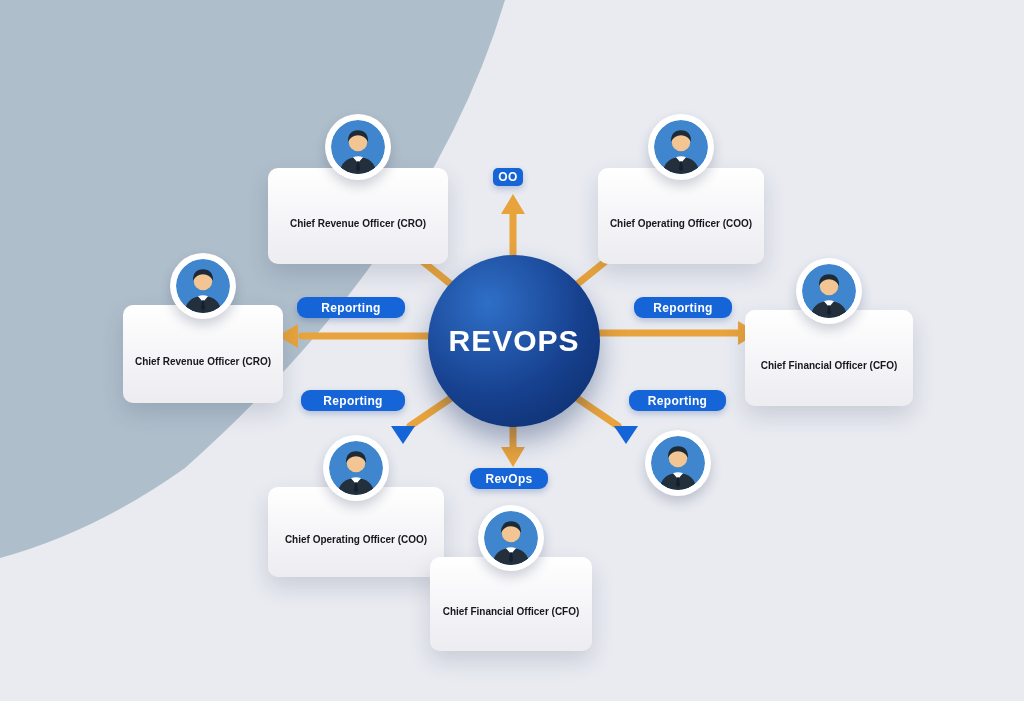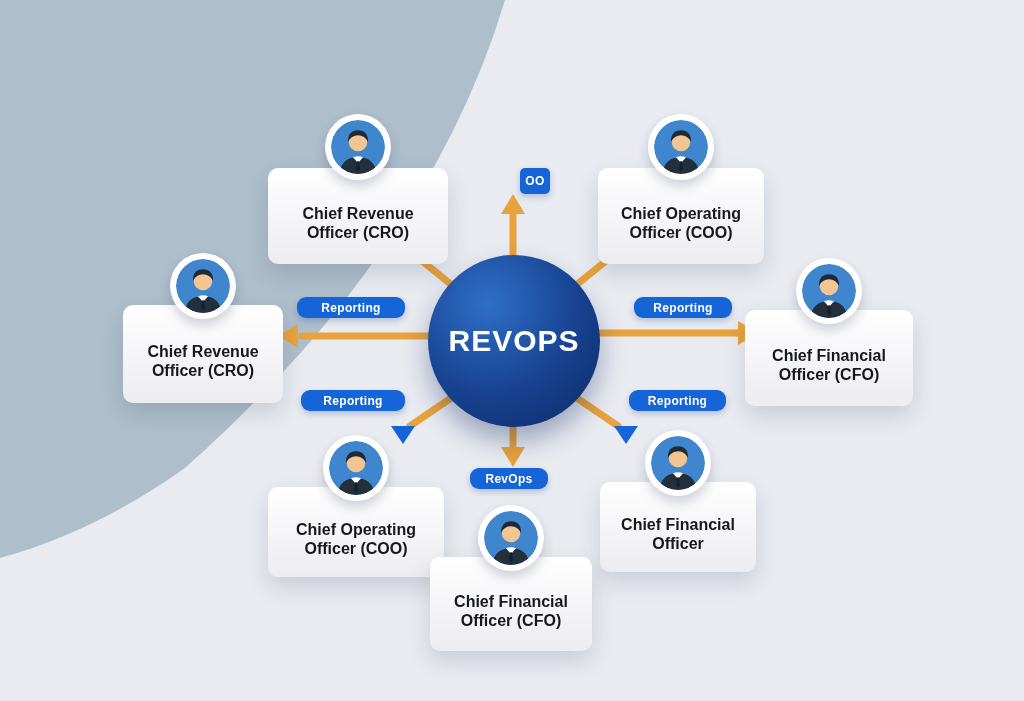--- a/index.html
+++ b/index.html
@@ -21,21 +21,21 @@
     z-index:2;
     background:linear-gradient(180deg,#ffffff 0%,#ececf1 100%);
     border-radius:10px;
     box-shadow:0 10px 22px rgba(40,50,80,.16);
     display:flex;align-items:center;justify-content:center;
     text-align:center;
     padding:26px 10px 10px 10px;
     box-sizing:border-box;
   }
   .exec-card .title{
-    font-size:16px;font-weight:700;color:#16181d;line-height:1.18;
+    font-size:10px;font-weight:700;color:#16181d;line-height:1.18;
   }
   .avatar{
     position:absolute;z-index:3;
     width:66px;height:66px;border-radius:50%;
     background:#fff;
     box-shadow:0 6px 12px rgba(40,50,80,.22);
     display:flex;align-items:center;justify-content:center;
   }
   .avatar svg{width:54px;height:54px;border-radius:50%;display:block;}
 
@@ -77,21 +77,21 @@
   .avatar-bottom-left{left:323px;top:435px;}
   .avatar-bottom-right{left:645px;top:430px;}
   .avatar-bottom-center{left:478px;top:505px;}
 
   
   .badge-rep-tl{left:297px;top:297px;width:108px;height:21px;}
   .badge-rep-tr{left:634px;top:297px;width:98px;height:21px;}
   .badge-rep-bl{left:301px;top:390px;width:104px;height:21px;}
   .badge-rep-br{left:629px;top:390px;width:97px;height:21px;}
   .badge-revops{left:470px;top:468px;width:78px;height:21px;}
-  .badge-oo{left:520px;top:168px;width:30px;height:26px;border-radius:5px;}
+  .badge-oo{left:493px;top:168px;width:30px;height:18px;border-radius:5px;}
 </style>
 </head>
 <body>
 
 <div class="canvas">
 
   <svg class="bg-layer" width="1024" height="701" viewBox="0 0 1024 701" aria-hidden="true">
     <rect x="0" y="0" width="1024" height="701" fill="#E9EBF1"></rect>
     <path d="M0,0 L505,0 Q430,250 185,468 Q95,532 0,558 Z" fill="#AFBECB"></path>
   </svg>
@@ -151,23 +151,20 @@
   </div>
   <div class="exec-card card-mid-left">
     <span class="title">Chief Revenue Officer (CRO)</span>
   </div>
   <div class="exec-card card-mid-right">
     <span class="title">Chief Financial Officer (CFO)</span>
   </div>
   <div class="exec-card card-bottom-left">
     <span class="title">Chief Operating Officer (COO)</span>
   </div>
-  <div class="exec-card card-bottom-right">
-    <span class="title">Chief Financial Officer</span>
-  </div>
   <div class="exec-card card-bottom-center">
     <span class="title">Chief Financial Officer (CFO)</span>
   </div>
 
   <div class="avatar avatar-top-left">
       <svg>
         <use href="#avatar-person"></use>
       </svg>
     </div>
   <div class="avatar avatar-top-right">

